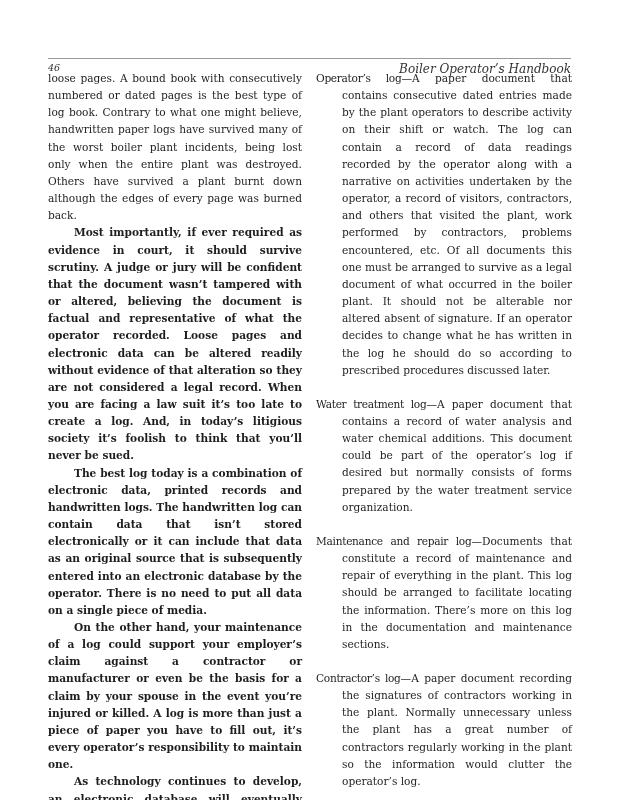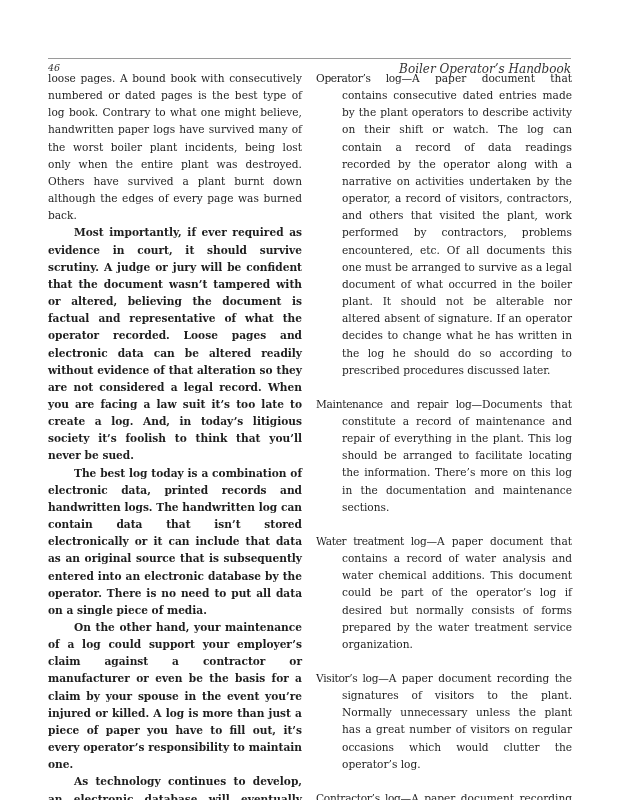--- a/index.html
+++ b/index.html
@@ -31,18 +31,17 @@
   <p>loose pages. A bound book with consecutively numbered or dated pages is the best type of log book. Contrary to what one might believe, handwritten paper logs have survived many of the worst boiler plant incidents, being lost only when the entire plant was destroyed. Others have survived a plant burnt down although the edges of every page was burned back.</p>
   <p class="indent">Most importantly, if ever required as evidence in court, it should survive scrutiny. A judge or jury will be confident that the document wasn’t tampered with or altered, believing the document is factual and representative of what the operator recorded. Loose pages and electronic data can be altered readily without evidence of that alteration so they are not considered a legal record. When you are facing a law suit it’s too late to create a log. And, in today’s litigious society it’s foolish to think that you’ll never be sued.</p>
   <p class="indent">The best log today is a combination of electronic data, printed records and handwritten logs. The handwritten log can contain data that isn’t stored electronically or it can include that data as an original source that is subsequently entered into an electronic database by the operator. There is no need to put all data on a single piece of media.</p>
   <p class="indent">On the other hand, your maintenance of a log could support your employer’s claim against a contractor or manufacturer or even be the basis for a claim by your spouse in the event you’re injured or killed. A log is more than just a piece of paper you have to fill out, it’s every operator’s responsibility to maintain one.</p>
   <p class="indent">As technology continues to develop, an electronic database will eventually eliminate the handwritten log. An electronic log that could eliminate the handwritten log should consist of a non-erasable media (such as a CDR) with provisions for the operator to record all pertinent data in concert with electronic data storage. The log should be duplicated in another location to preserve it and should also be on non-erasable media. One or more could store the electronic data normally captured by recorders and data loggers while another could store data entered by the operator. Password control can provide the equivalent of the operator’s signature. Unless the data are secure and duplicates exist at a location outside the plant where they’re not exposed to the same opportunities for damage don’t abandon a paper log.</p>
 
 </div>
 
 <div class="col col-right">
   <p class="entry"><span class="term">Operator’s log</span><span>—A paper document that contains consecutive dated entries made by the plant operators to describe activity on their shift or watch. The log can contain a record of data readings recorded by the operator along with a narrative on activities undertaken by the operator, a record of visitors, contractors, and others that visited the plant, work performed by contractors, problems encountered, etc. Of all documents this one must be arranged to survive as a legal document of what occurred in the boiler plant. It should not be alterable nor altered absent of signature. If an operator decides to change what he has written in the log he should do so according to prescribed procedures discussed later.</span></p>
+  <p class="entry"><span class="term">Water treatment log</span><span>—A paper document that contains a record of water analysis and water chemical additions. This document could be part of the operator’s log if desired but normally consists of forms prepared by the water treatment service organization.</span></p>
   <p class="entry"><span class="term">Maintenance and repair log</span><span>—Documents that constitute a record of maintenance and repair of everything in the plant. This log should be arranged to facilitate locating the information. There’s more on this log in the documentation and maintenance sections.</span></p>
-  <p class="entry"><span class="term">Water treatment log</span><span>—A paper document that contains a record of water analysis and water chemical additions. This document could be part of the operator’s log if desired but normally consists of forms prepared by the water treatment service organization.</span></p>
-  <p class="entry"><span class="term">Visitor’s log</span><span>—A paper document recording the signatures of visitors to the plant. Normally unnecessary unless the plant has a great number of visitors on regular occasions which would clutter the operator’s log.</span></p>
   <p class="entry"><span class="term">Contractor’s log</span><span>—A paper document recording the signatures of contractors working in the plant. Normally unnecessary unless the plant has a great number of contractors regularly working in the plant so the information would clutter the operator’s log.</span></p>
 
 </div>
 
 </body></html>

